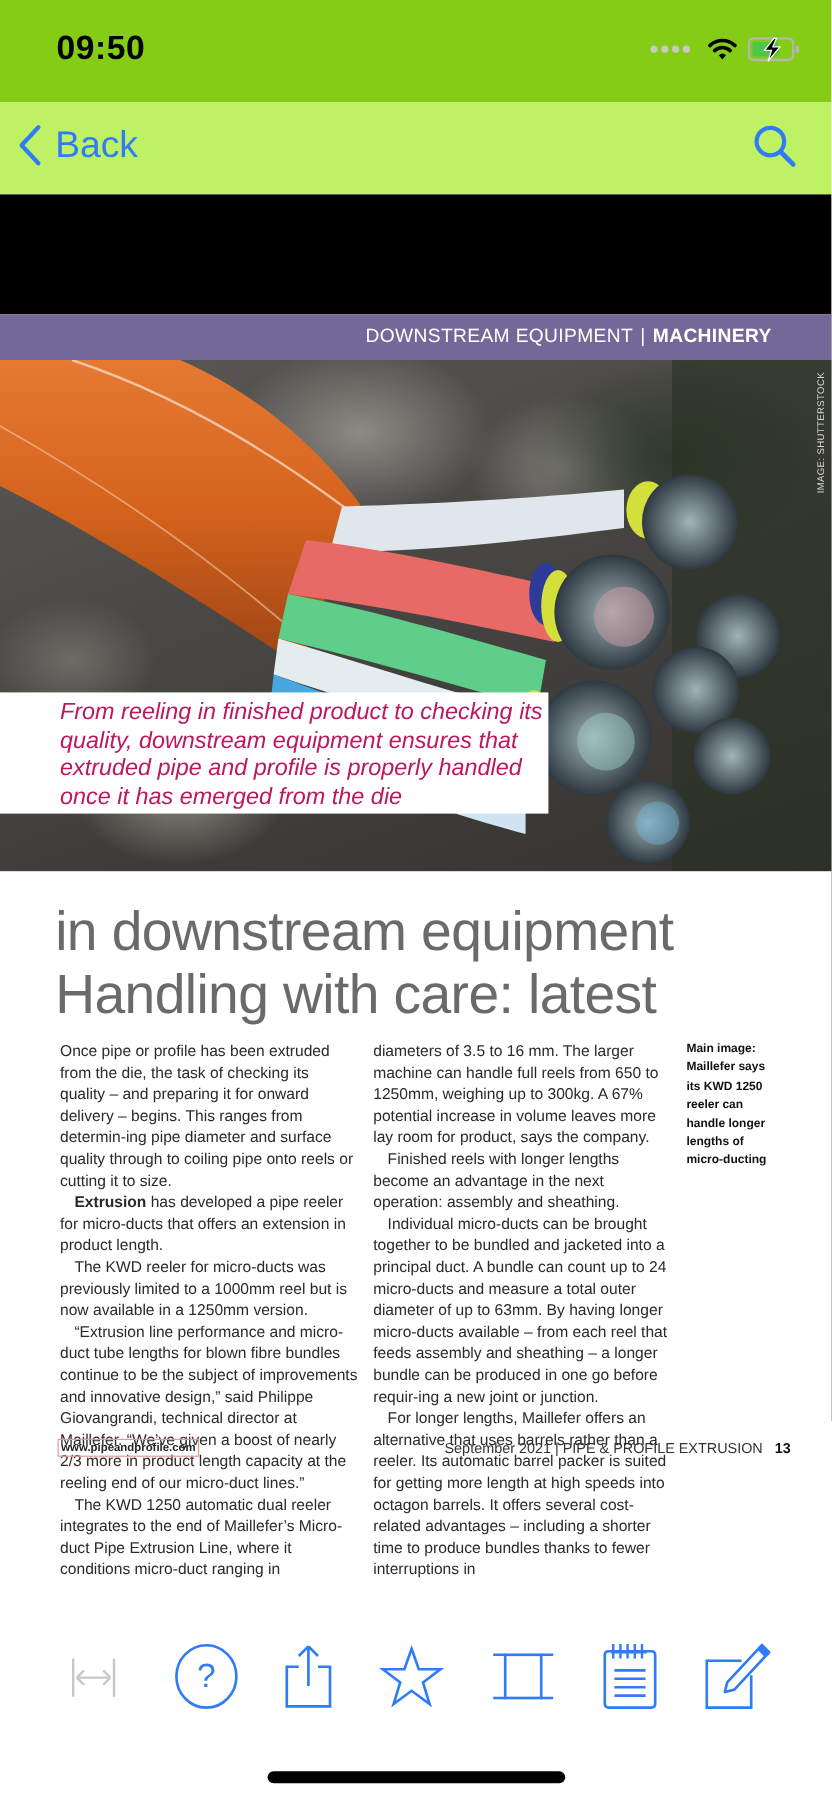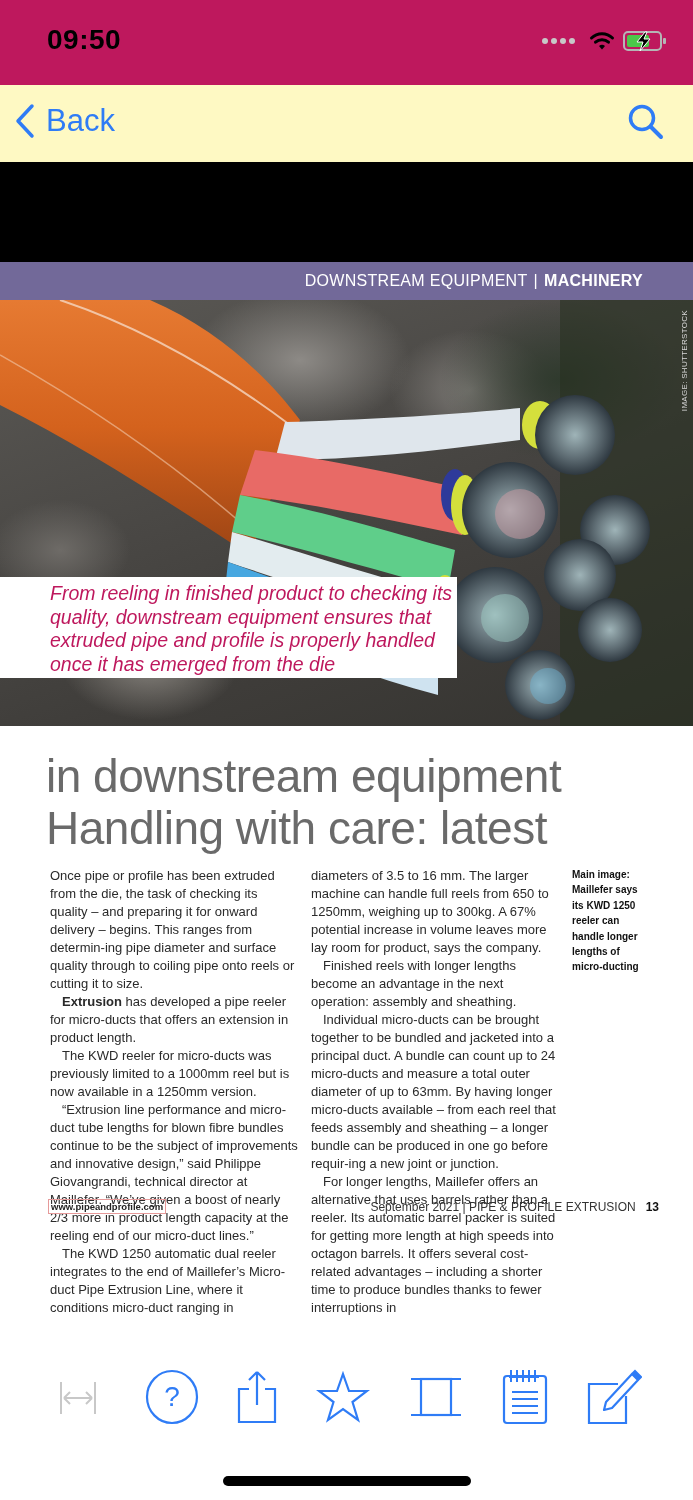--- a/index.html
+++ b/index.html
@@ -1,27 +1,27 @@
 <!DOCTYPE html>
 <html><head>
 <meta charset="utf-8">
 <style>
   * { box-sizing: border-box; margin: 0; padding: 0; }
   html, body { width: 693px; height: 1500px; background: #ffffff; overflow: hidden; }
   body { font-family: "Liberation Sans", sans-serif; position: relative; }
 
   
-  .status-bar { position: absolute; top: 0; left: 0; width: 693px; height: 85px; background: #be185d; }
+  .status-bar { position: absolute; top: 0; left: 0; width: 693px; height: 85px; background: #84cc16; }
   .status-time { position: absolute; left: 47px; top: 24px; font-size: 28px; font-weight: 600; color: #000; letter-spacing: 0.5px; }
   .status-right { position: absolute; right: 26px; top: 30px; display: flex; align-items: center; gap: 8px; }
   .signal-dots { display: flex; gap: 3px; margin-right: 6px; }
   .signal-dots span { width: 6px; height: 6px; border-radius: 50%; background: #c8c8c8; display: block; }
 
   
-  .nav-bar { position: absolute; top: 85px; left: 0; width: 693px; height: 77px; background: #fef9c3; }
+  .nav-bar { position: absolute; top: 85px; left: 0; width: 693px; height: 77px; background: #bef264; }
   .back-btn { position: absolute; left: 14px; top: 18px; display: flex; align-items: center; gap: 10px; color: #2f7cf6; cursor: pointer; }
   .back-label { font-size: 31px; color: #2f7cf6; }
   .nav-title { position: absolute; left: 0; right: 0; top: 18px; text-align: center; font-size: 31px; font-weight: 600; color: #000; padding-left: 0px; }
   .search-btn { position: absolute; right: 28px; top: 18px; cursor: pointer; }
 
   
   .viewer { position: absolute; top: 162px; left: 0; width: 693px; height: 1022px; background: #000; }
   .page { position: absolute; top: 100px; left: 0; width: 693px; height: 978px; background: #fff; }
 
   .section-band { position: absolute; top: 0; left: 0; width: 693px; height: 38px; background: #726999; color: #fff; font-size: 16px; text-align: right; padding-right: 50px; line-height: 38px; letter-spacing: 0.3px; }

